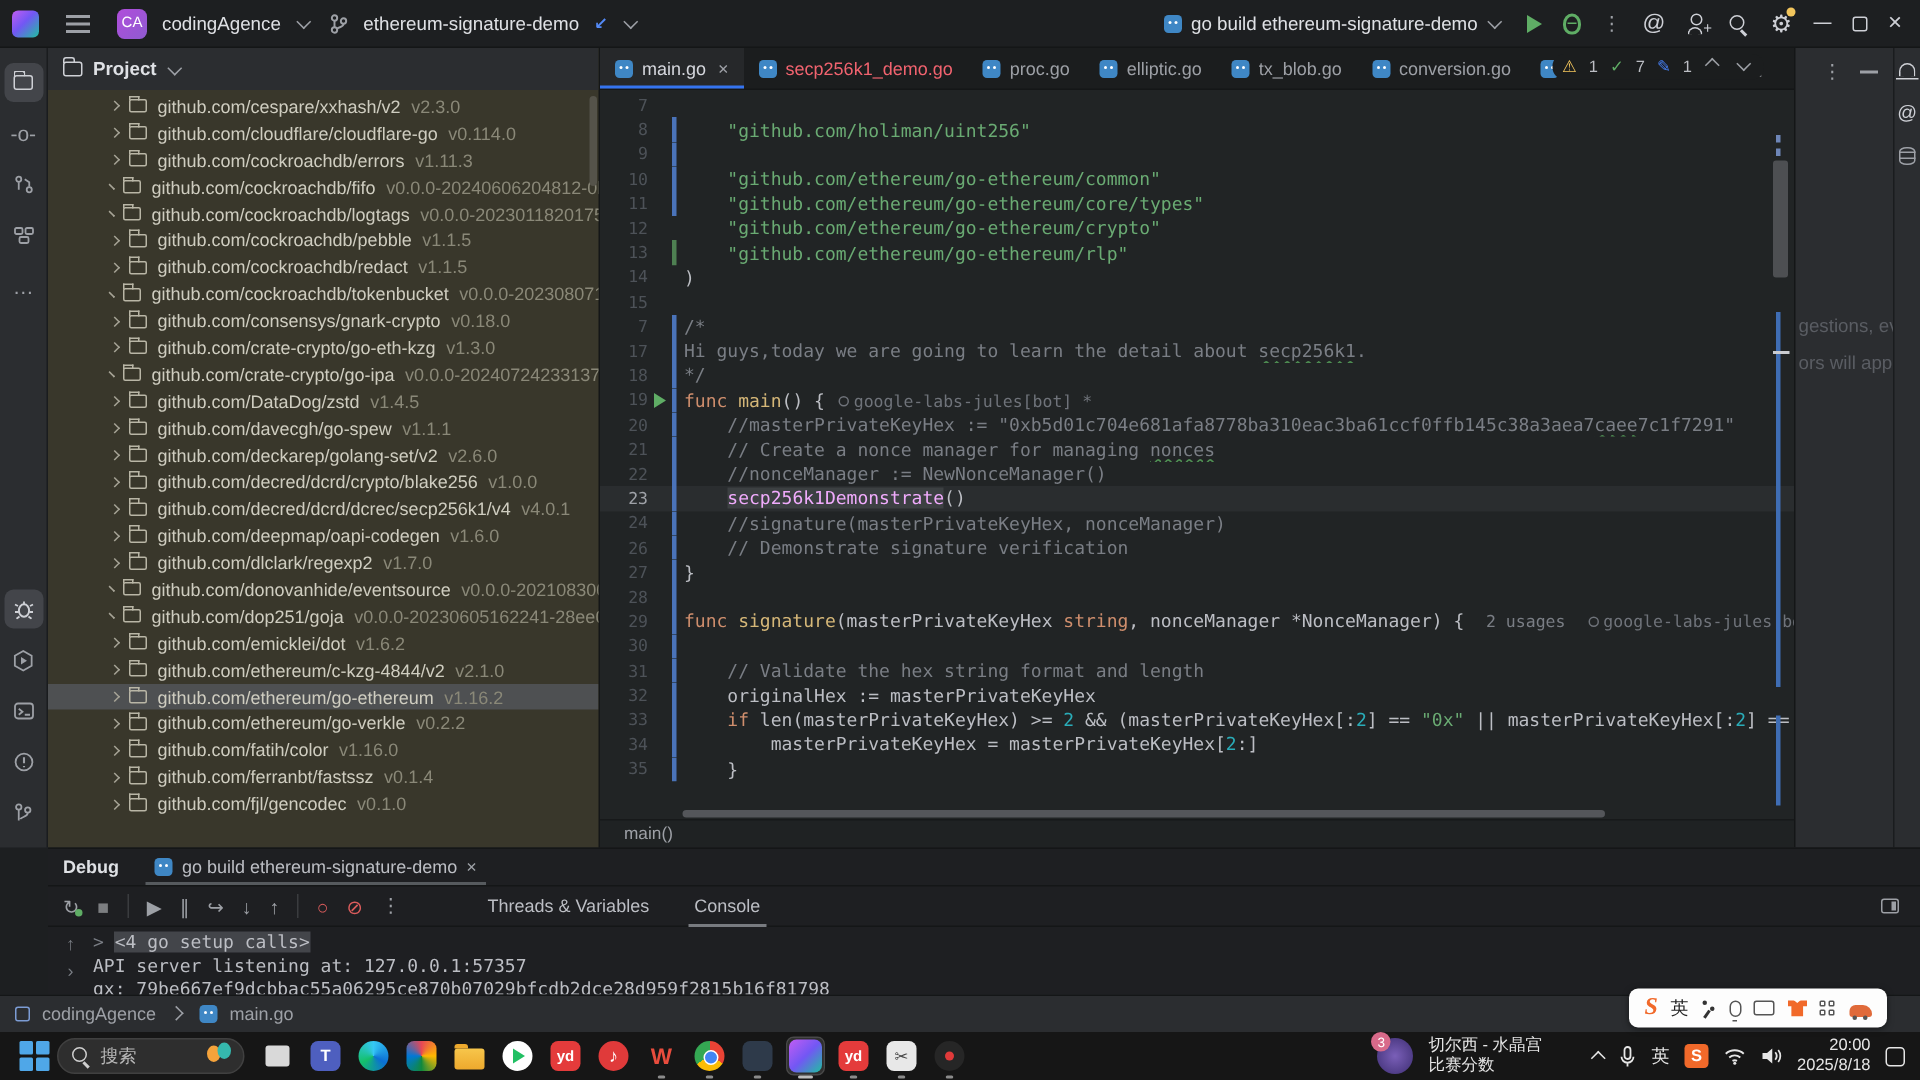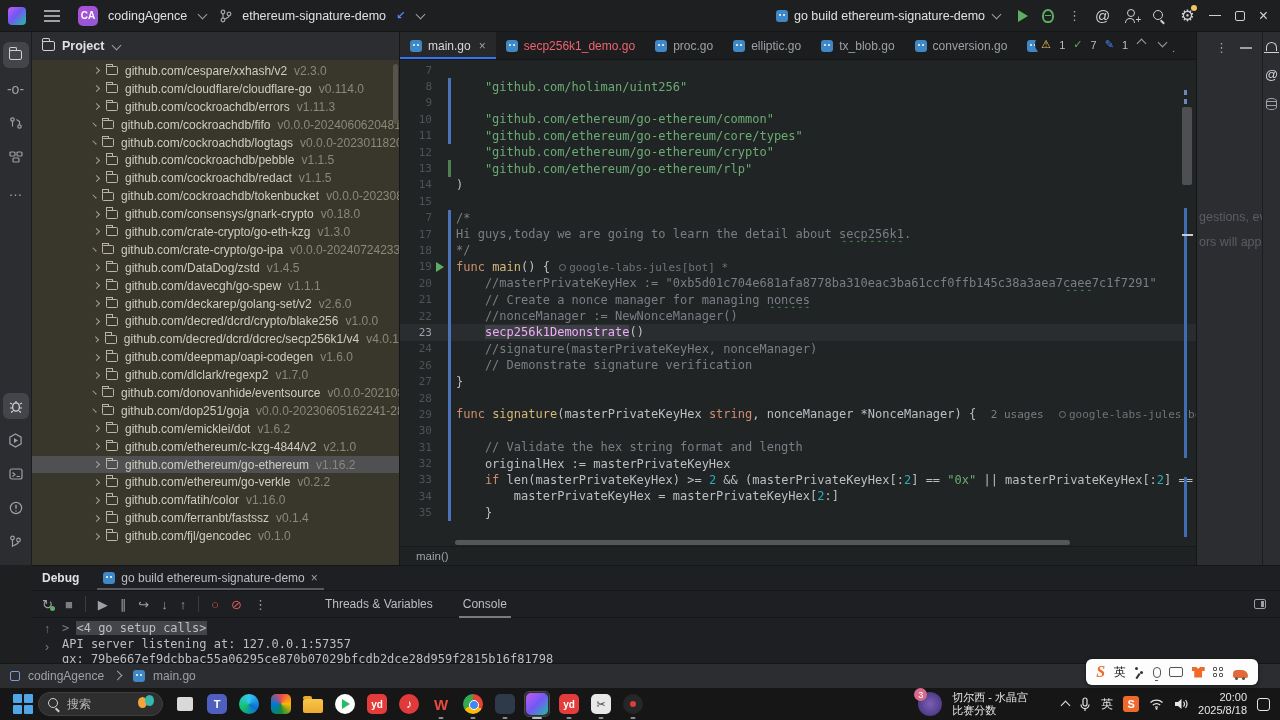--- a/index.html
+++ b/index.html
@@ -6,21 +6,21 @@
   html,body{background:#000}
   body{font-family:"Liberation Sans","DejaVu Sans",sans-serif;}
   #app{position:relative;width:1280px;height:720px;background:#1d1f21;overflow:hidden;color:#bcbec4}
 
   
   #titlebar{position:absolute;left:0;top:0;width:1280px;height:32px;background:#1d1f21;display:flex;align-items:center;border-bottom:1px solid #141617}
   .tb-left{display:flex;align-items:center;gap:10px;padding-left:8px}
   .ide-logo{width:18px;height:18px;border-radius:4px;background:linear-gradient(135deg,#c15df3 0%,#7257f4 45%,#1fc0a0 100%)}
   .burger{width:16px;height:12px;border-top:2px solid #9da0a6;border-bottom:2px solid #9da0a6;position:relative;margin:0 8px}
   .burger::after{content:"";position:absolute;left:0;right:0;top:3px;height:2px;background:#9da0a6}
-  .badge-ca{width:20px;height:20px;border-radius:5px;background:linear-gradient(135deg,#b04ddb,#8f5bd1);color:#fff;font-size:10px;font-weight:bold;display:flex;align-items:center;justify-content:center}
+  .badge-ca{width:20px;height:20px;border-radius:5px;background:linear-gradient(135deg,#b04ddb,#8f5bd1);color:#fff;font-size:10px;font-weight:normal;display:flex;align-items:center;justify-content:center}
   .tb-text{font-size:12.5px;color:#dfe1e5}
   .chev{width:7px;height:7px;border-right:1.5px solid #9da0a6;border-bottom:1.5px solid #9da0a6;transform:rotate(45deg);display:inline-block;margin:0 4px 2px 2px}
   .branch-ic{color:#9da0a6;font-size:12px}
   .blue-arrow{color:#548af7;font-size:11px;font-weight:bold}
   .tb-right{margin-left:auto;display:flex;align-items:center;gap:14px;padding-right:12px}
   .runcfg{display:flex;align-items:center;gap:6px;font-size:12.5px;color:#dfe1e5}
   .play-tri{width:0;height:0;border-left:10px solid #5fad65;border-top:6px solid transparent;border-bottom:6px solid transparent}
   .bug{width:12px;height:14px;border:2px solid #5fad65;border-radius:50% 50% 45% 45%;position:relative}
   .bug::after{content:"";position:absolute;left:1px;right:1px;top:4px;height:1.5px;background:#5fad65}
   .kebab{color:#9da0a6;font-size:13px;letter-spacing:0}
@@ -43,21 +43,21 @@
   .st-btn{width:26px;height:26px;border-radius:6px;display:flex;align-items:center;justify-content:center;margin:4px 0;color:#9da0a6}
   .st-btn.active{background:#43454a}
   .folder-ic{width:13px;height:10px;border:1.5px solid #cfd1d6;border-radius:2px;position:relative}
   .folder-ic::before{content:"";position:absolute;left:-1px;top:-4px;width:6px;height:3px;border:1.5px solid #cfd1d6;border-bottom:none;border-radius:2px 2px 0 0}
   .glyph{font-size:14px}
 
   
   #project{position:absolute;left:32px;top:32px;width:368px;height:566px;background:#39372b;overflow:hidden;border-right:1px solid #141617}
   #project-header{height:28px;display:flex;align-items:center;gap:7px;padding-left:10px;background:#2b2d30;font-size:12.5px;color:#dfe1e5;font-weight:bold}
   #project-tree{padding-top:2px;font-size:12px;color:#cfcdc0}
-  .trow{height:17.9px;display:flex;align-items:center;white-space:nowrap;padding-left:62px}
+  .trow{height:17.9px;display:flex;align-items:center;white-space:nowrap;padding-left:42px}
   .trow.sel{background:#4e5052}
   .trow .chev{width:5px;height:5px;border-color:#a7a497;transform:rotate(-45deg);margin:0 7px 0 0}
   .fold{width:12px;height:9px;border:1.3px solid #b9b6a6;border-radius:1.5px;position:relative;margin-right:7px;flex:none}
   .fold::before{content:"";position:absolute;left:-1px;top:-3.5px;width:5px;height:2.5px;border:1.3px solid #b9b6a6;border-bottom:none}
   .tname{margin-right:7px}
   .tver{color:#8a8878}
   #tree-hscroll{position:absolute;left:28px;bottom:3px;width:340px;height:5px;border-radius:3px;background:#5c5a50}
   #tree-vscroll{position:absolute;right:1px;top:32px;width:5px;height:60px;border-radius:3px;background:#55534a}
 
   

